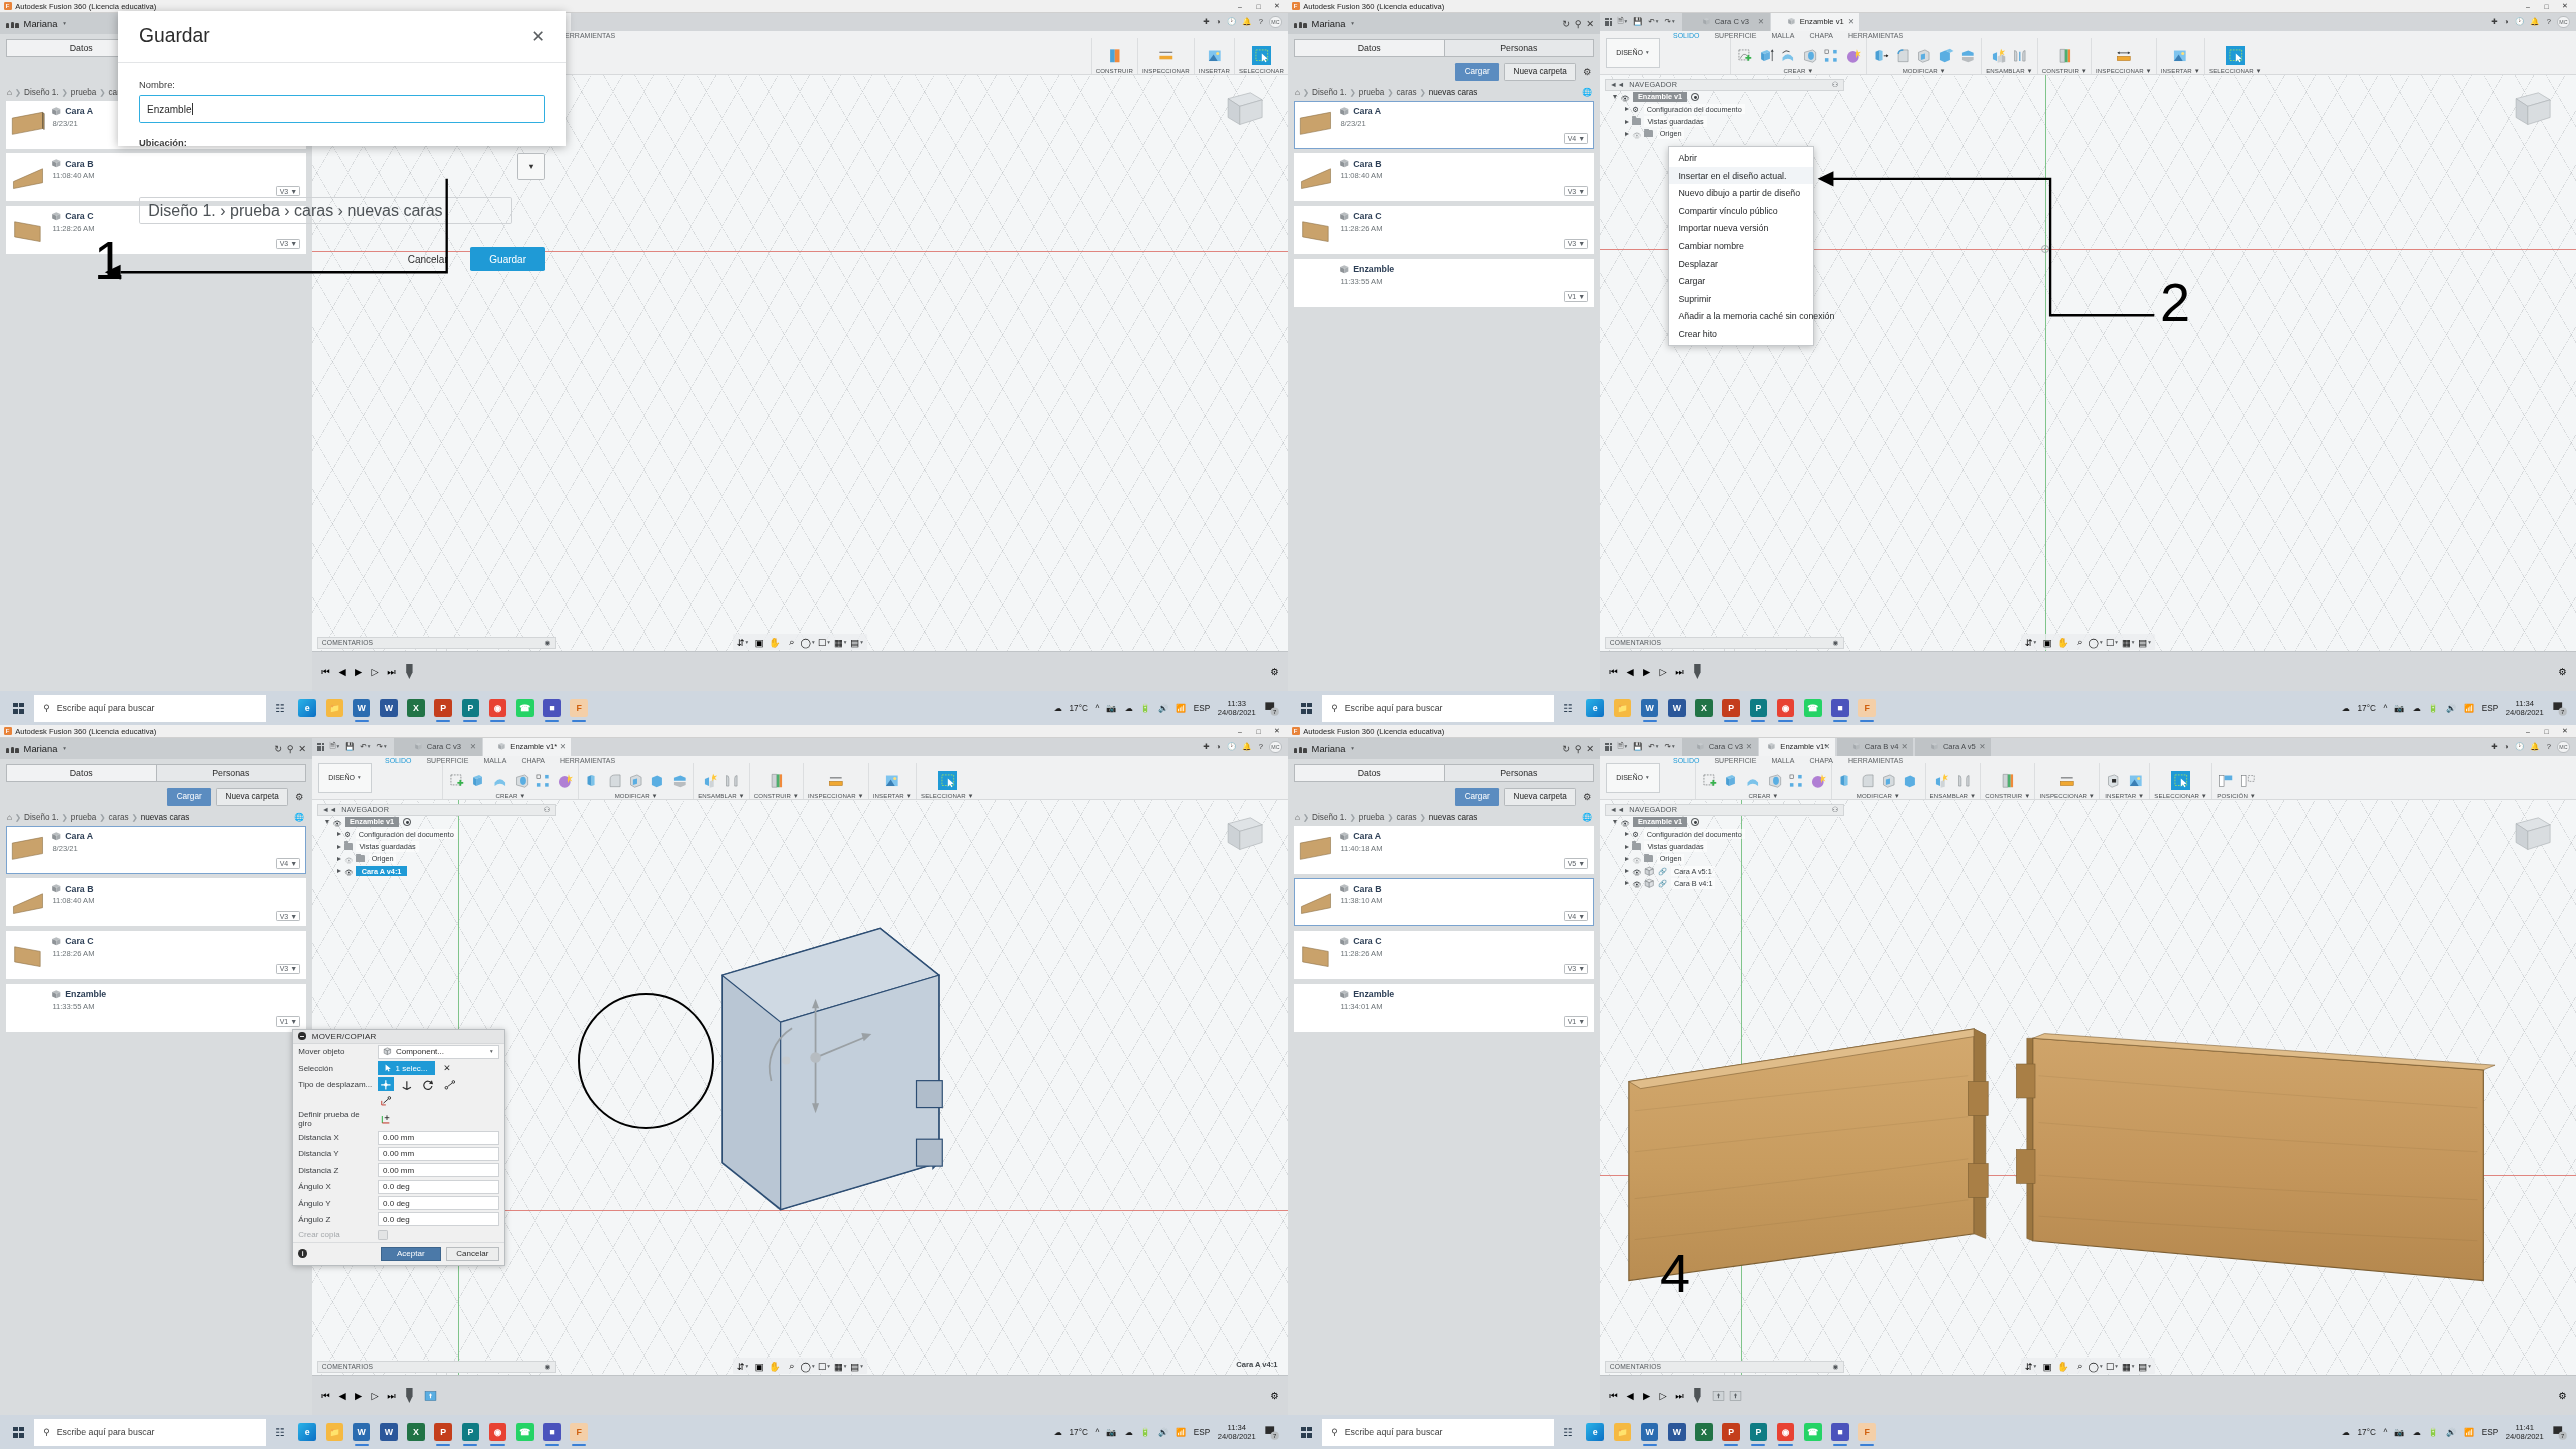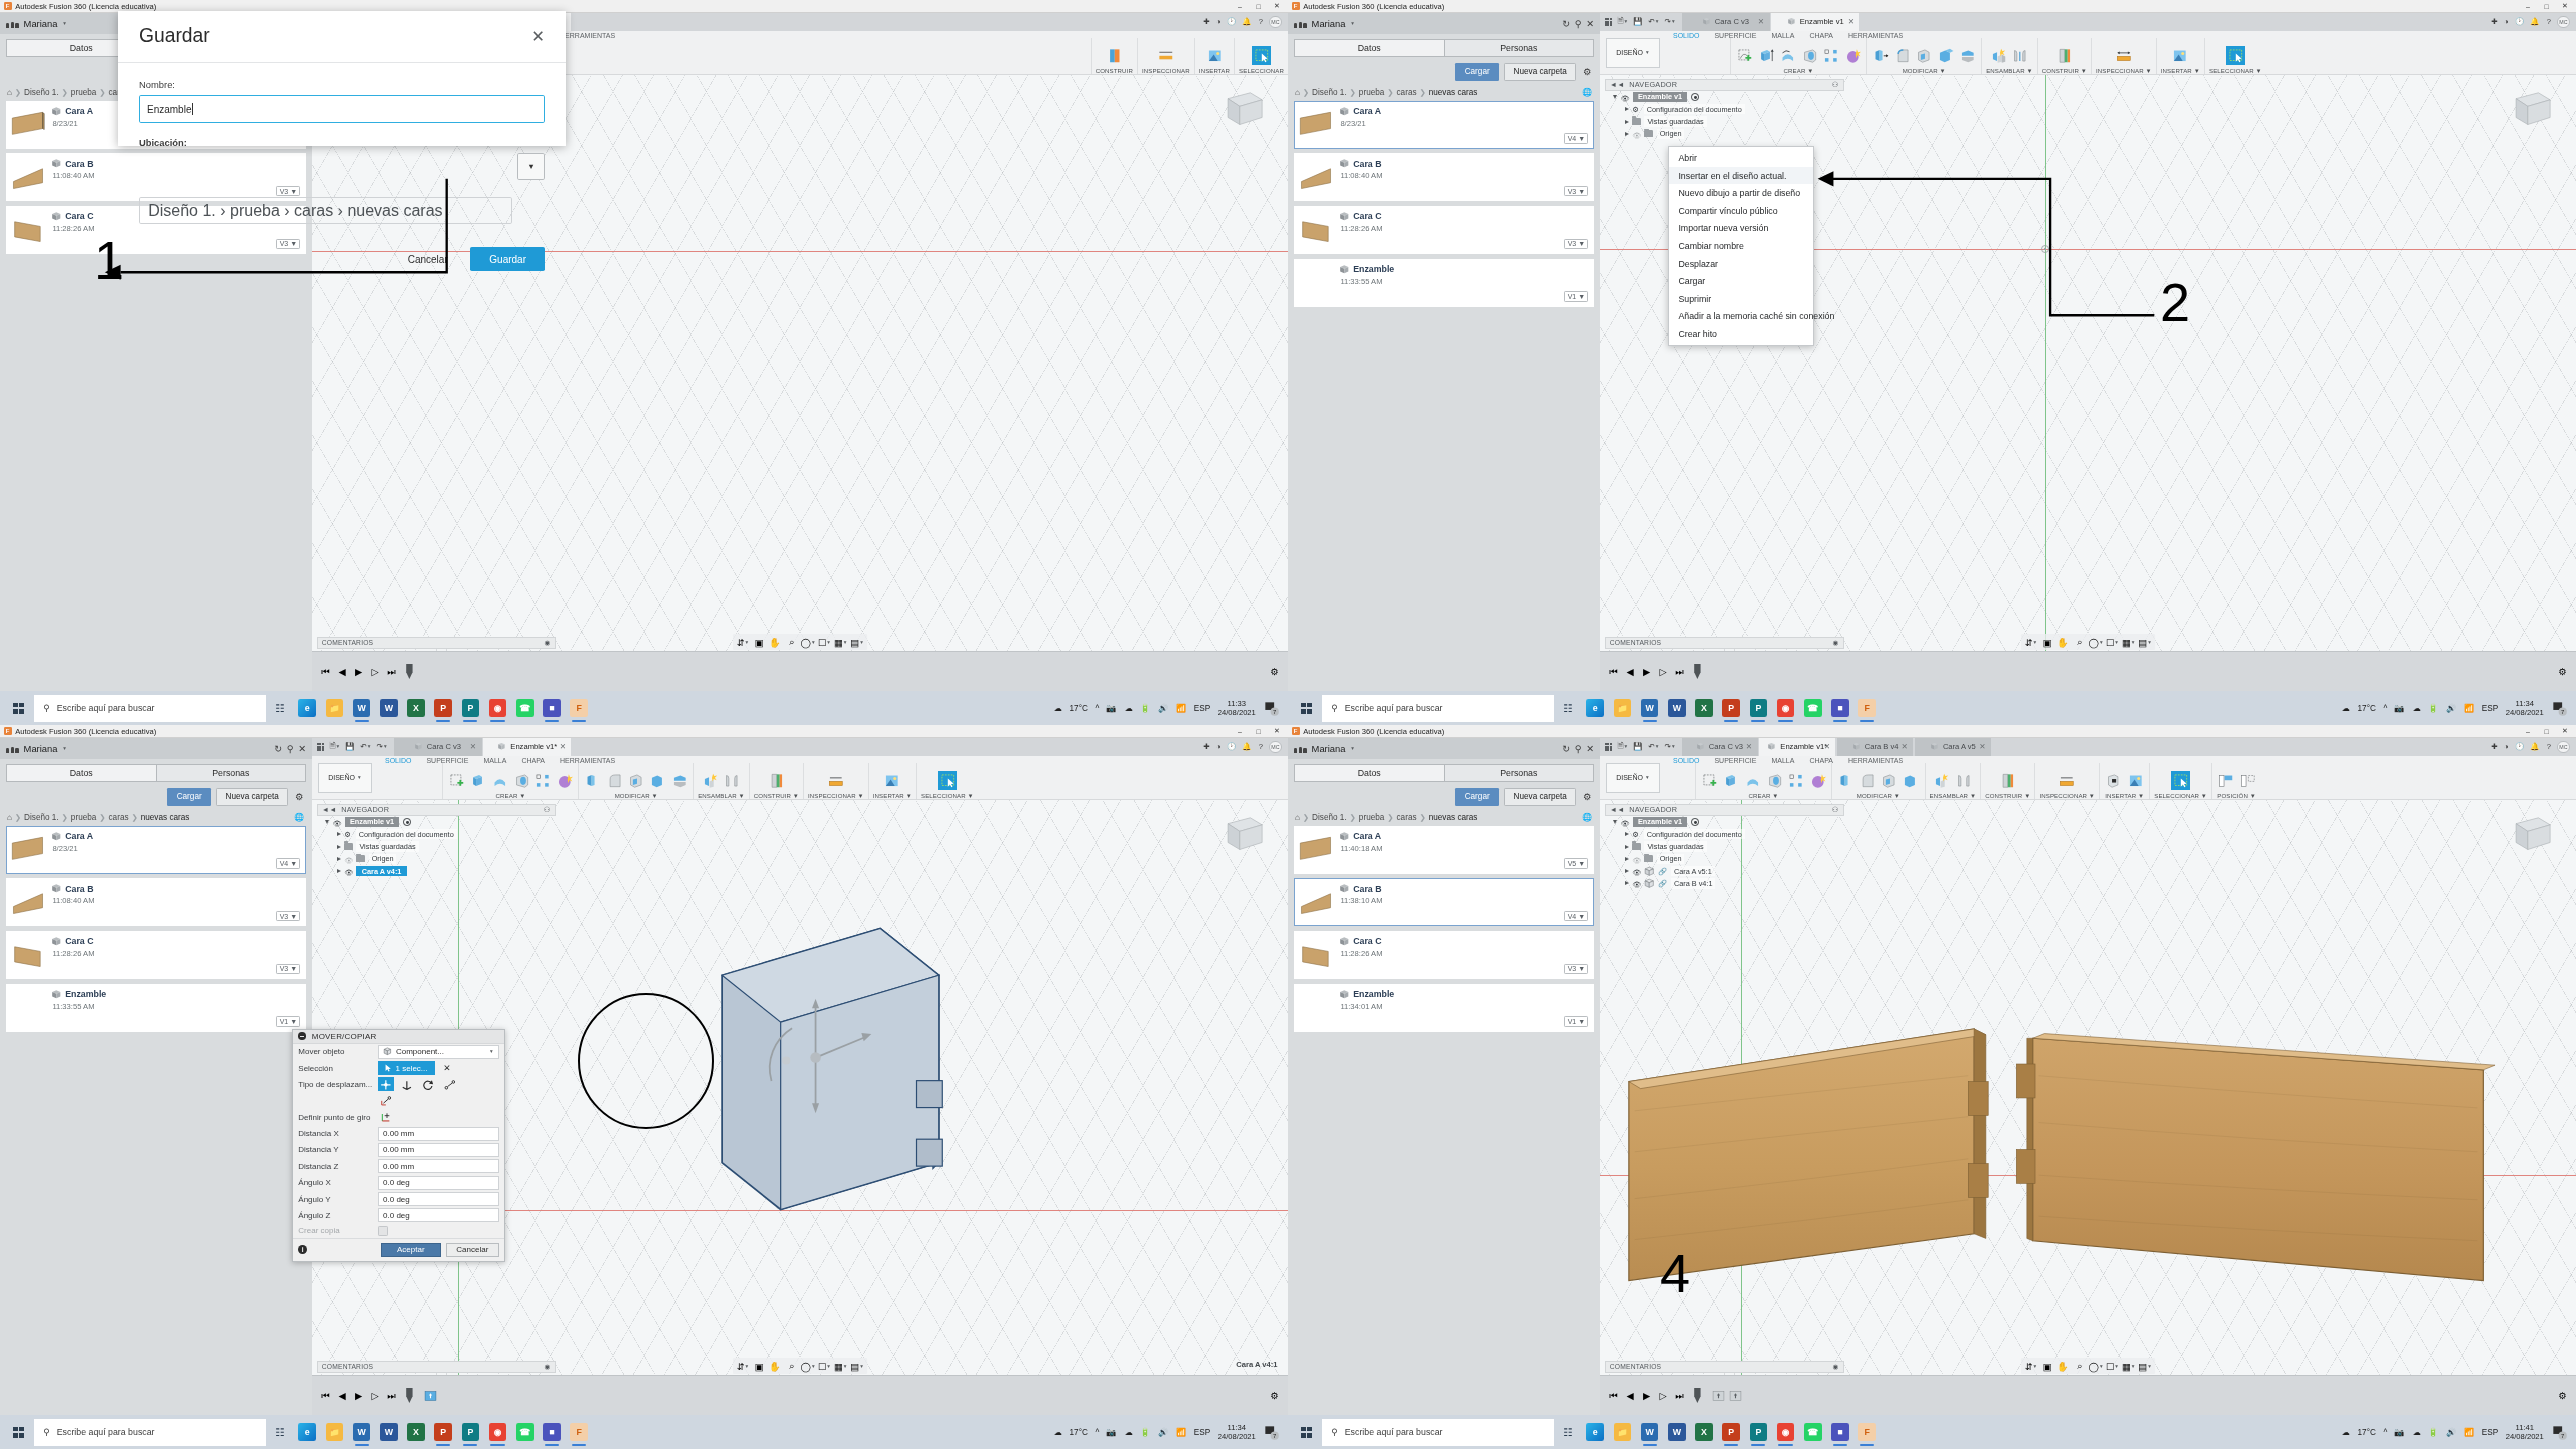--- a/index.html
+++ b/index.html
@@ -1564,21 +1564,21 @@
         <span class="md-lbl"></span>
         <span class="md-mode">
             <svg width="11.7" height="11.7" viewBox="0 0 20 20">
               <path d="M3 17 L3 10 M3 17 L10 17" stroke="#c0392b" stroke-width="1.6"></path>
               <circle cx="16" cy="5" r="2.2" fill="none" stroke="#2c2c2c" stroke-width="1.6"></circle>
               <line x1="6" y1="14" x2="14" y2="7" stroke="#2c2c2c" stroke-width="1.6"></line>
             </svg>
           </span>
       </div>
       <div class="md-row">
-        <span class="md-lbl">Definir punto de giro</span>
+        <span class="md-lbl">Definir prueba de giro</span>
         <span class="md-mode">
             <svg width="11.7" height="11.7" viewBox="0 0 20 20">
               <path d="M4 17 L4 5" stroke="#37b24d" stroke-width="1.8"></path>
               <path d="M4 17 L16 17" stroke="#c0392b" stroke-width="1.8"></path>
               <path d="M12 4 L12 12 M8 8 L16 8" stroke="#2c2c2c" stroke-width="1.5"></path>
             </svg>
           </span>
       </div>
       <div class="md-row">
         <span class="md-lbl">Distancia X</span>

